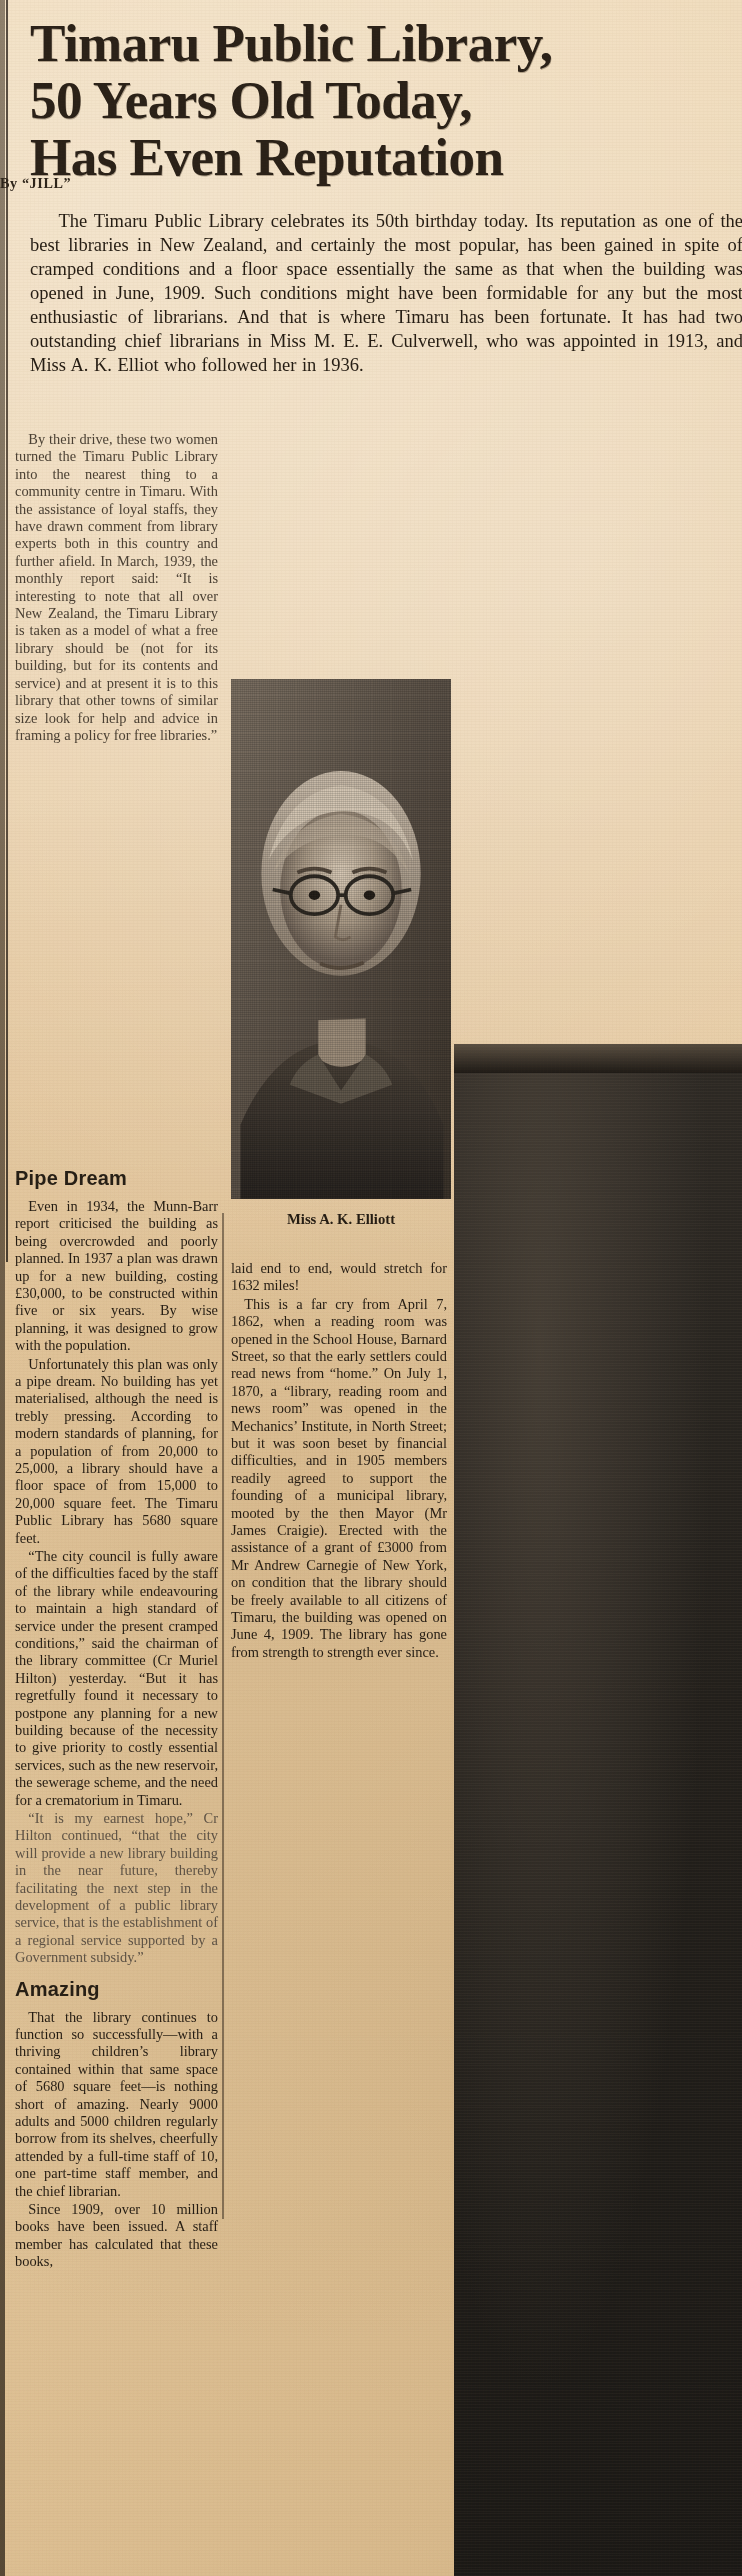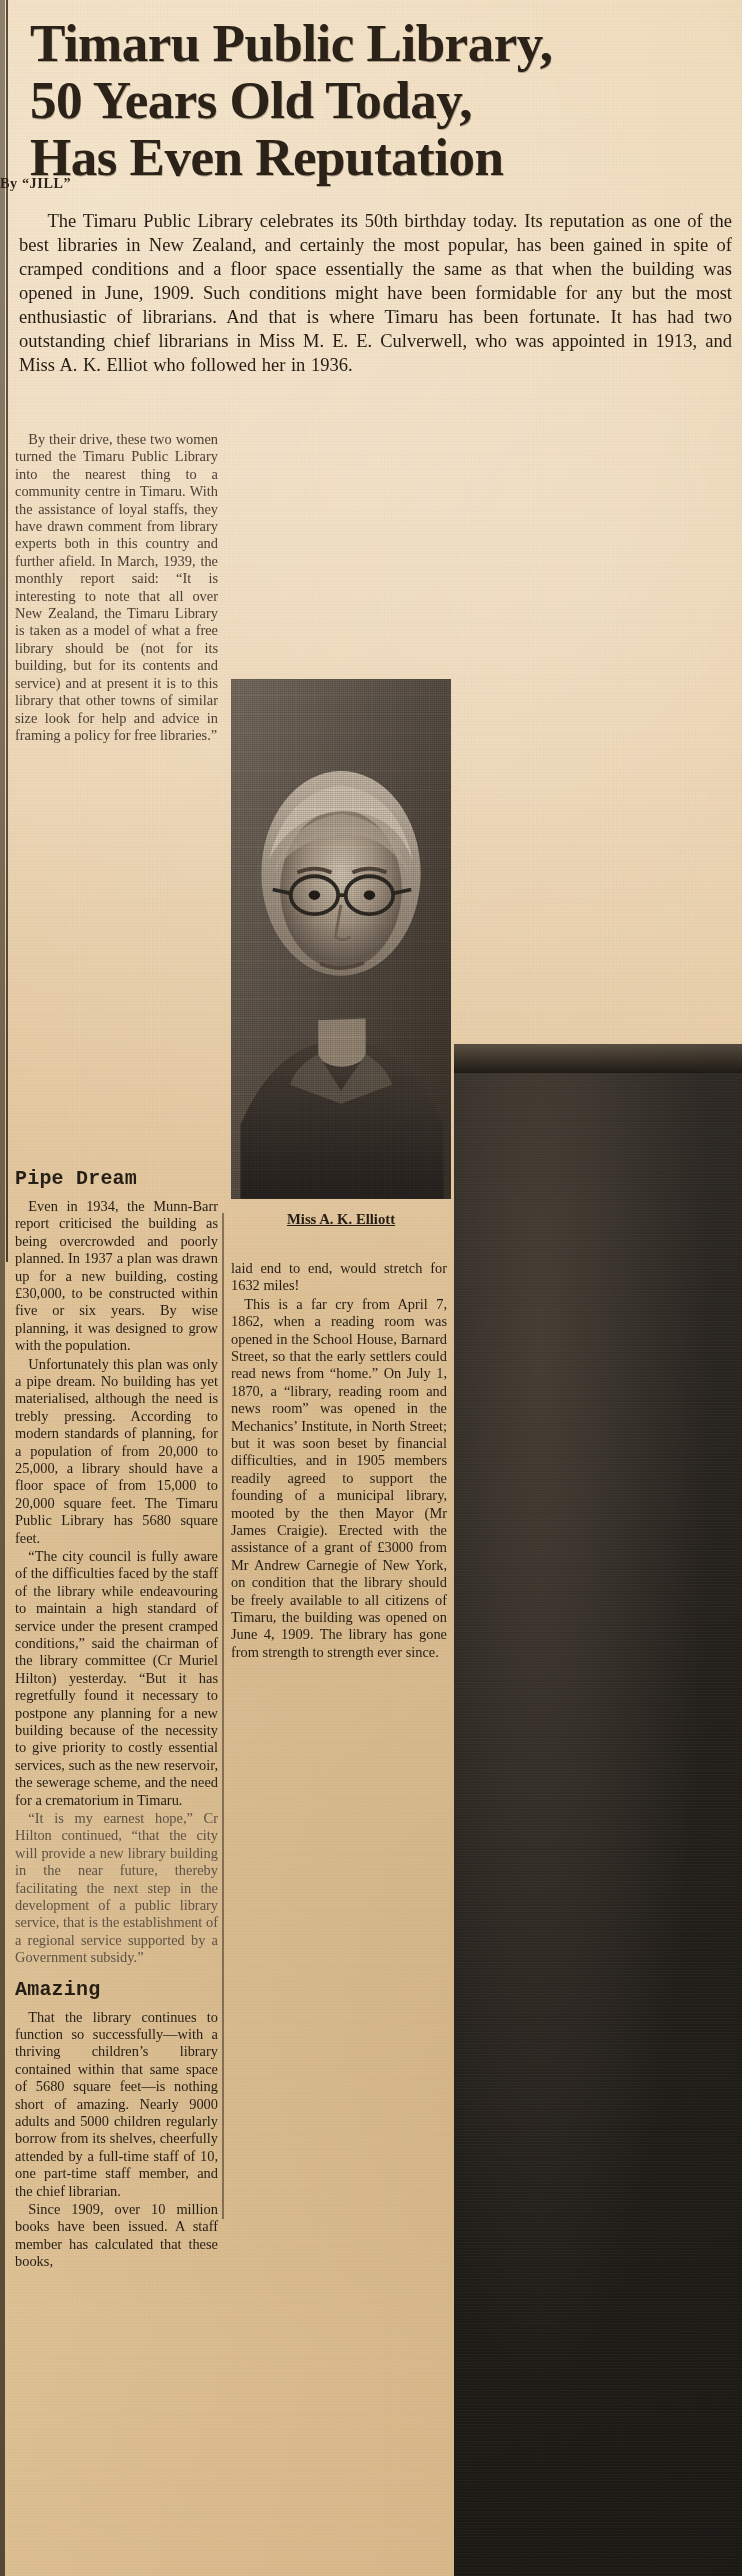--- a/index.html
+++ b/index.html
@@ -88,21 +88,21 @@
     font-size: 14.2px;
     letter-spacing: 0.6px;
     font-weight: bold;
     color: #2d241a;
     z-index: 20;
   }
 
   
   .lead {
     position: absolute;
-    left: 19px;
+    left: 30px;
     top: 190px;
     width: 713px;
     font-size: 18.5px;
     line-height: 24px;
     text-align: justify;
     text-indent: 28.5px;
     color: #241c13;
     z-index: 20;
     word-spacing: 0.9px;
   }
@@ -130,21 +130,21 @@
     text-align: justify;
     color: #241c13;
     margin: 0 0 0.9px 0;
     text-indent: 13.3px;
   }
   .bodytext.noindent { text-indent: 0; }
   .bodytext.fade { color: #4a4034; }
   .bodytext.fade2 { color: #5d5245; }
 
   .subhead {
-    font-family: Liberation Mono, monospace;
+    font-family: Liberation Sans, sans-serif;
     font-weight: bold;
     font-size: 20px;
     line-height: 23px;
     margin: 11.4px 0 7.6px 0;
     color: #251e15;
     letter-spacing: 0.2px;
   }
 
   
   .col-rule {
@@ -188,21 +188,20 @@
   .caption {
     position: absolute;
     left: 231px;
     top: 1211px;
     width: 220px;
     text-align: center;
     font-size: 14.7px;
     font-weight: bold;
     color: #241c13;
     z-index: 23;
-    text-decoration: underline;
   }
 
   
   .dark-block {
     position: absolute;
     left: 454px;
     top: 1044px;
     width: 289px;
     height: 1532px;
     background:

